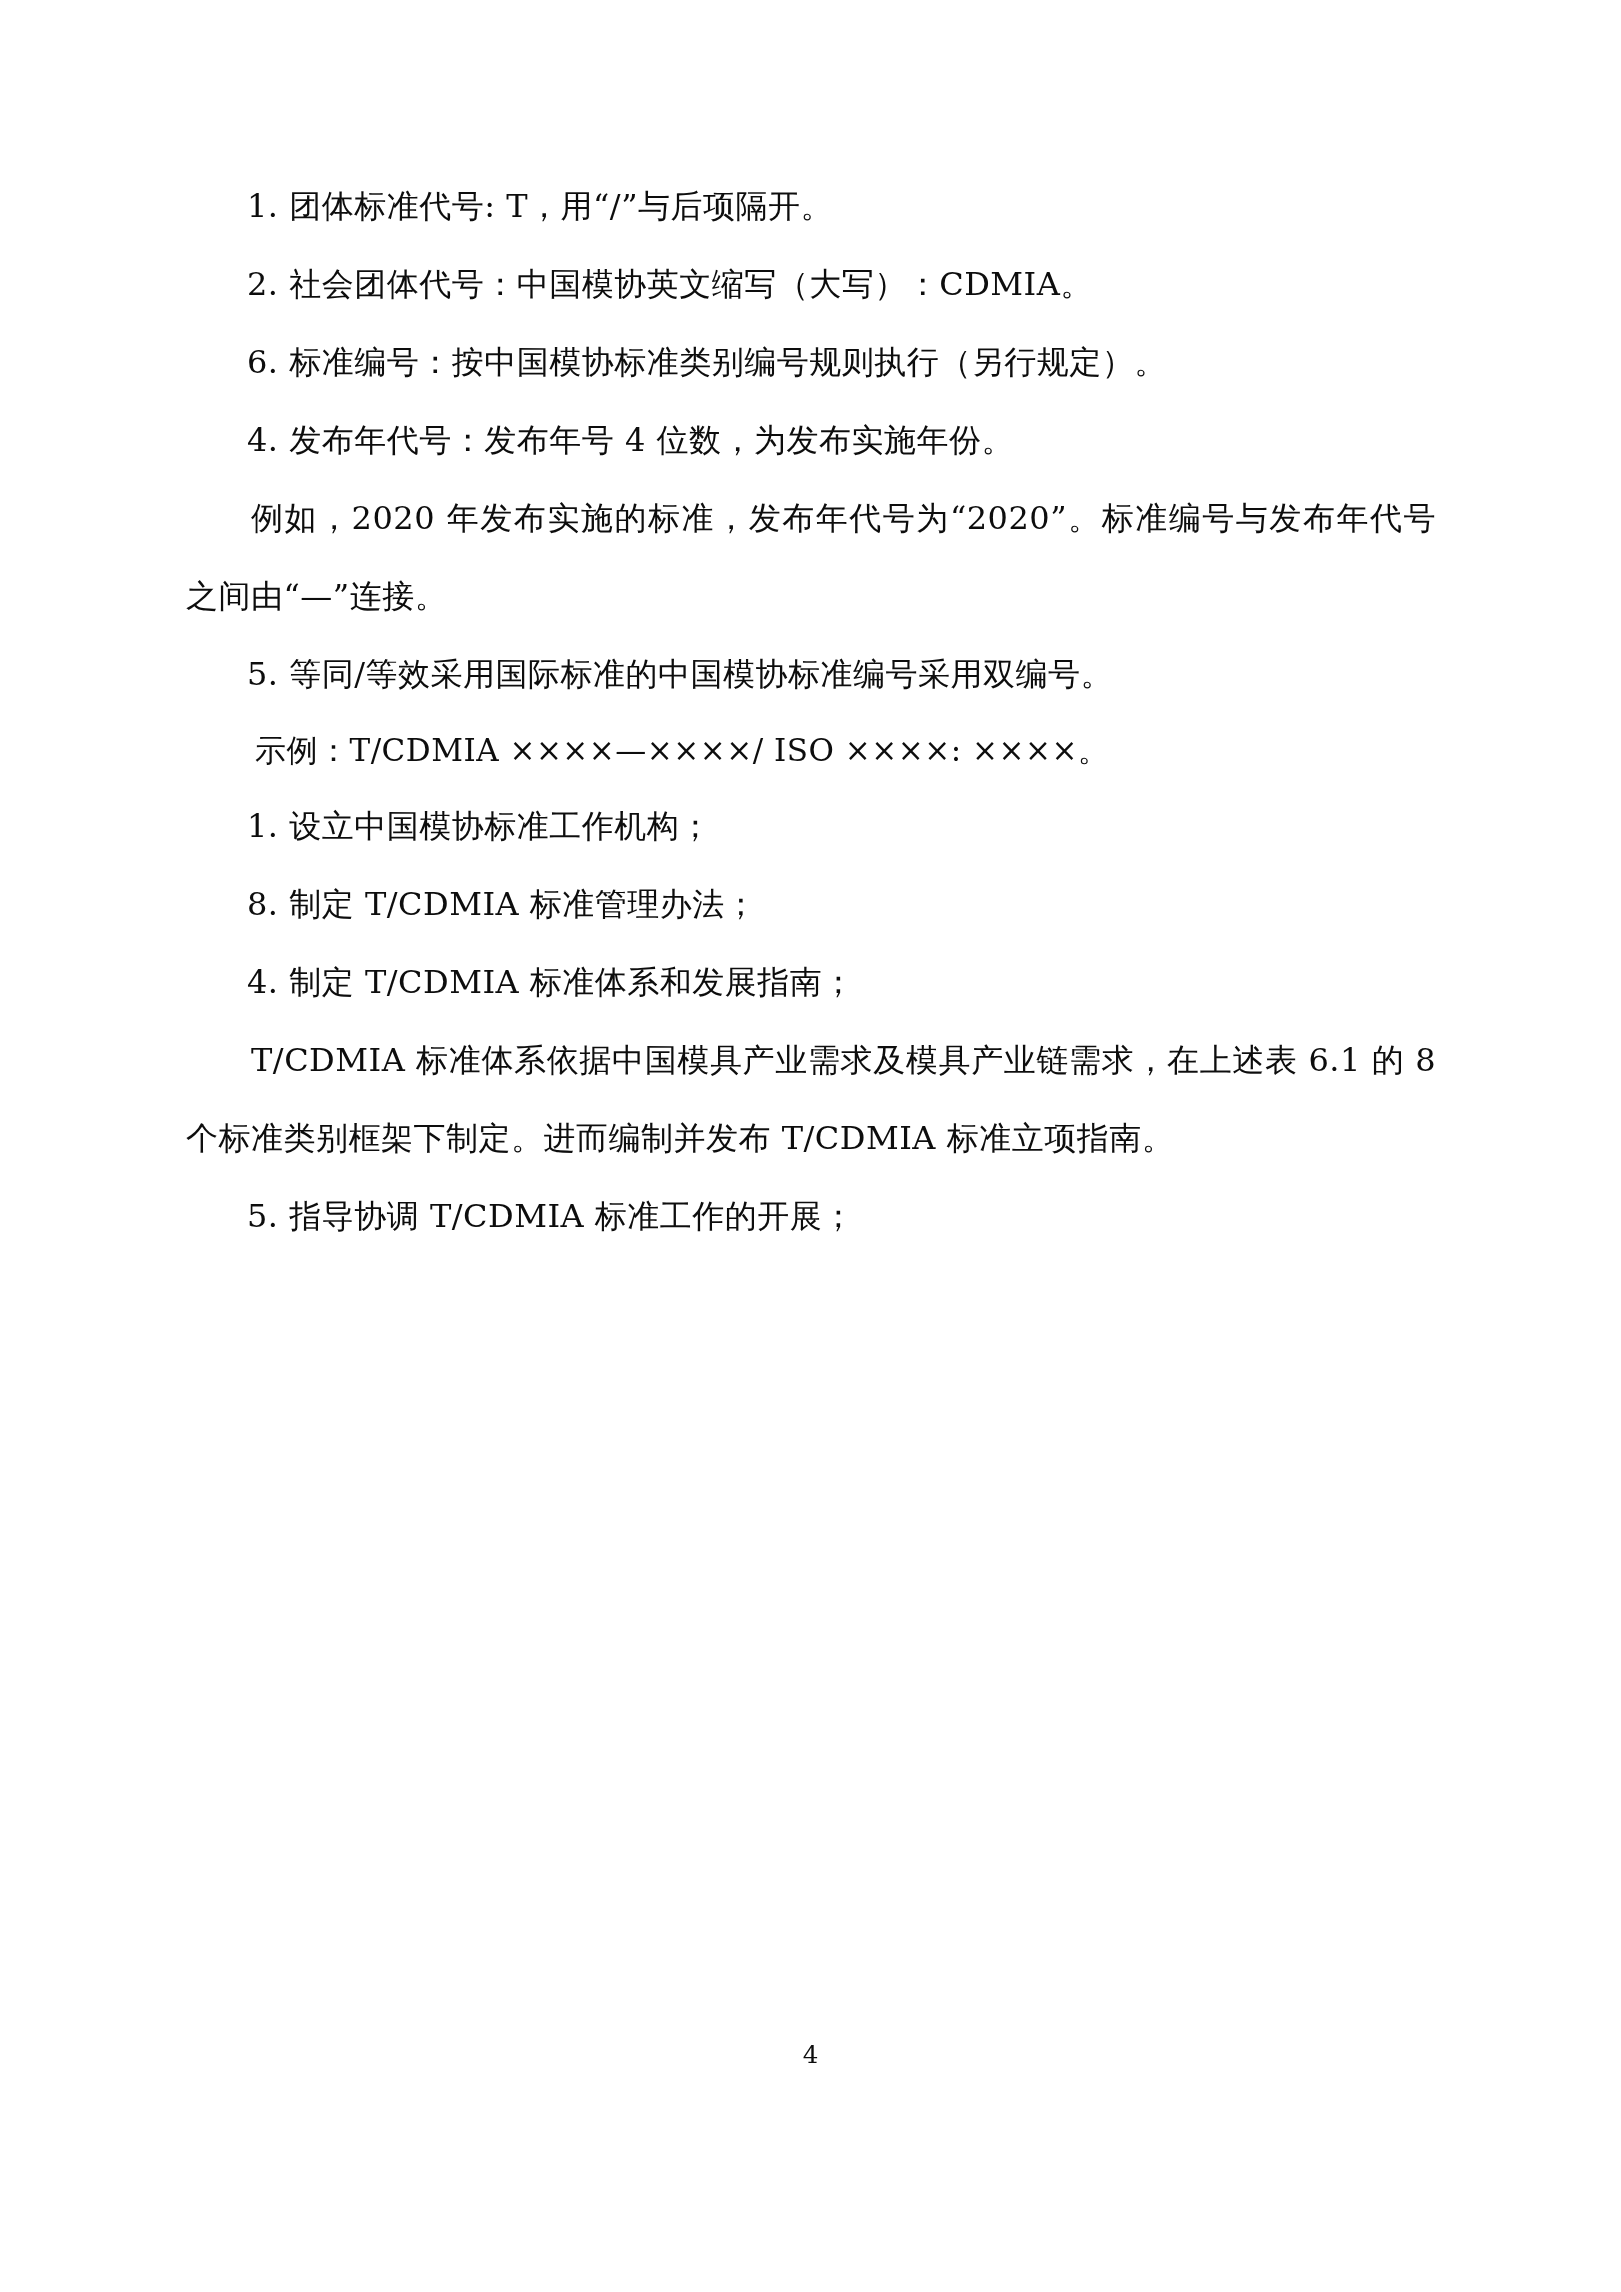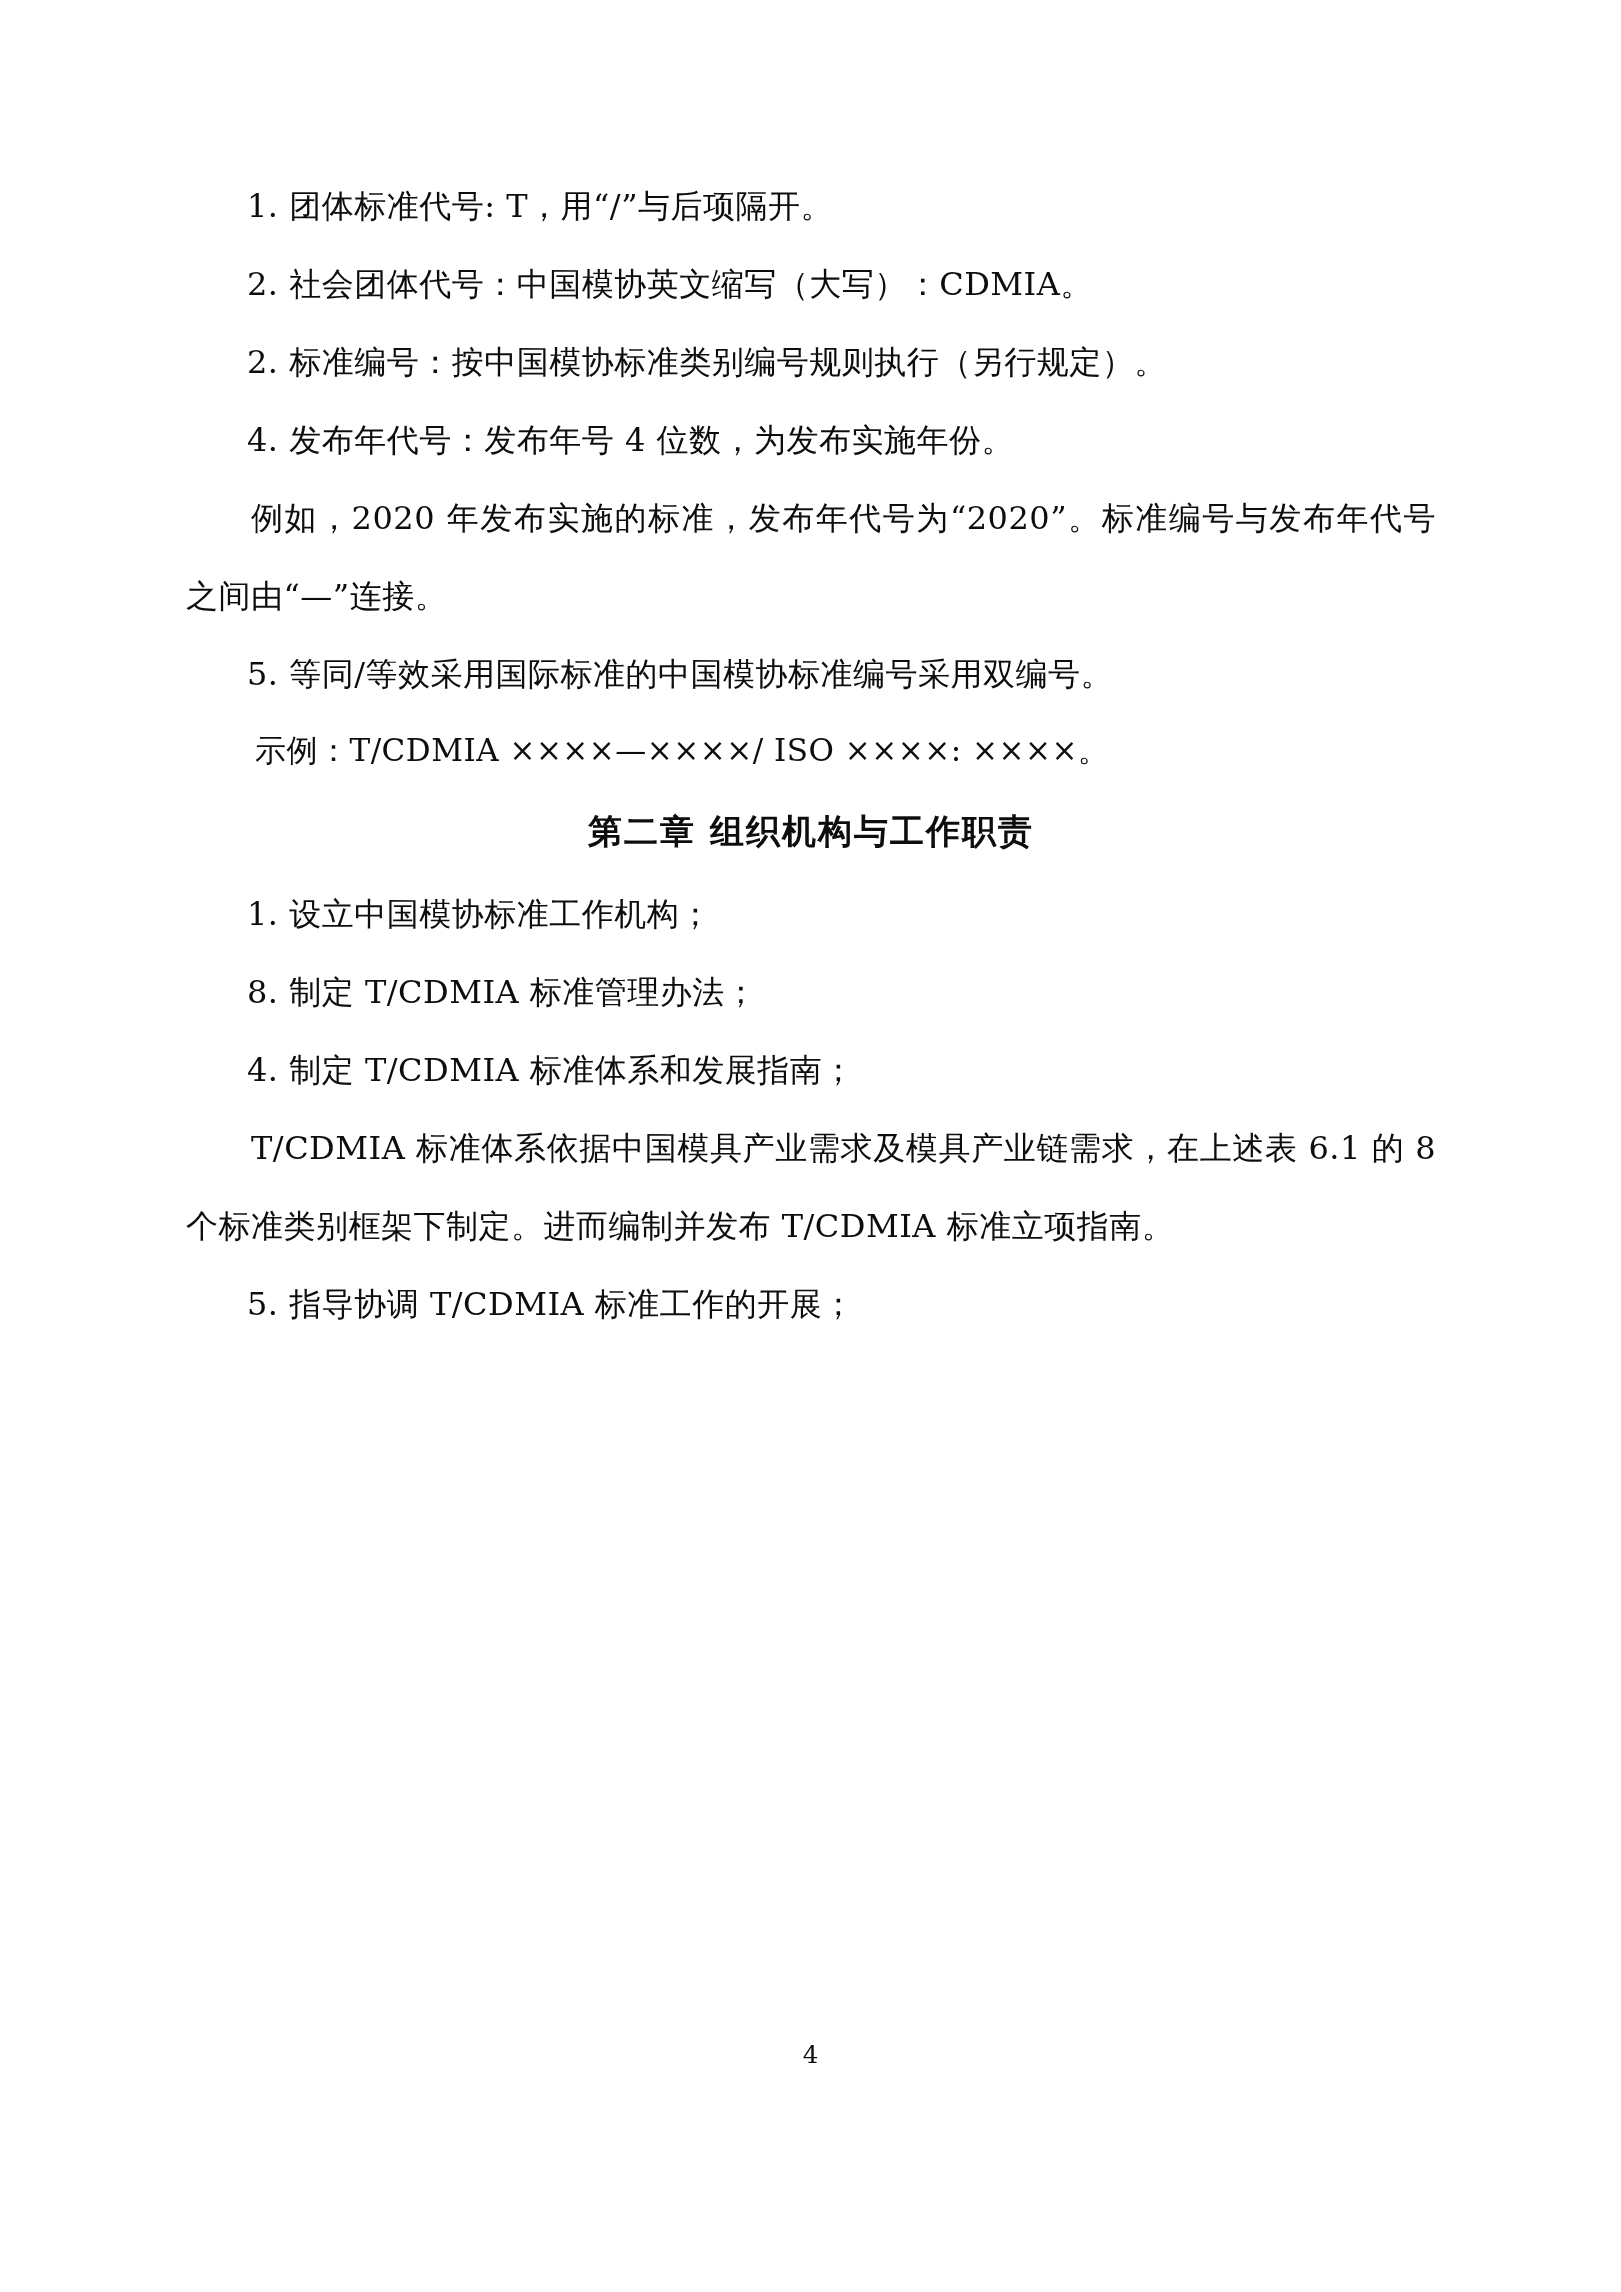--- a/index.html
+++ b/index.html
@@ -73,31 +73,30 @@
   }
 </style>
 </head>
 <body>
 
 <div class="page">
   <div class="content">
 
     <p class="indent-list">1. 团体标准代号: T，用“/”与后项隔开。</p>
     <p class="indent-list">2. 社会团体代号：中国模协英文缩写（大写）：CDMIA。</p>
-    <p class="indent-list">2. 标准编号：按中国模协标准类别编号规则执行（另行规定）。</p>
+    <p class="indent-list">6. 标准编号：按中国模协标准类别编号规则执行（另行规定）。</p>
     <p class="indent-list">4. 发布年代号：发布年号 4 位数，为发布实施年份。</p>
 
     <p class="indent-para">例如，2020 年发布实施的标准，发布年代号为“2020”。标准编号与发布年代号之间由“—”连接。</p>
 
     <p class="indent-list">5. 等同/等效采用国际标准的中国模协标准编号采用双编号。</p>
 
     <p class="small-example">示例：T/CDMIA ××××—××××/ ISO ××××: ××××。</p>
 
 
-    <p class="chapter-title">第二章 组织机构与工作职责</p>
 
 
     <p class="indent-list">1. 设立中国模协标准工作机构；</p>
     <p class="indent-list">8. 制定 T/CDMIA 标准管理办法；</p>
     <p class="indent-list">4. 制定 T/CDMIA 标准体系和发展指南；</p>
 
     <p class="indent-para">T/CDMIA 标准体系依据中国模具产业需求及模具产业链需求，在上述表 6.1 的 8 个标准类别框架下制定。进而编制并发布 T/CDMIA 标准立项指南。</p>
 
     <p class="indent-list">5. 指导协调 T/CDMIA 标准工作的开展；</p>
 

